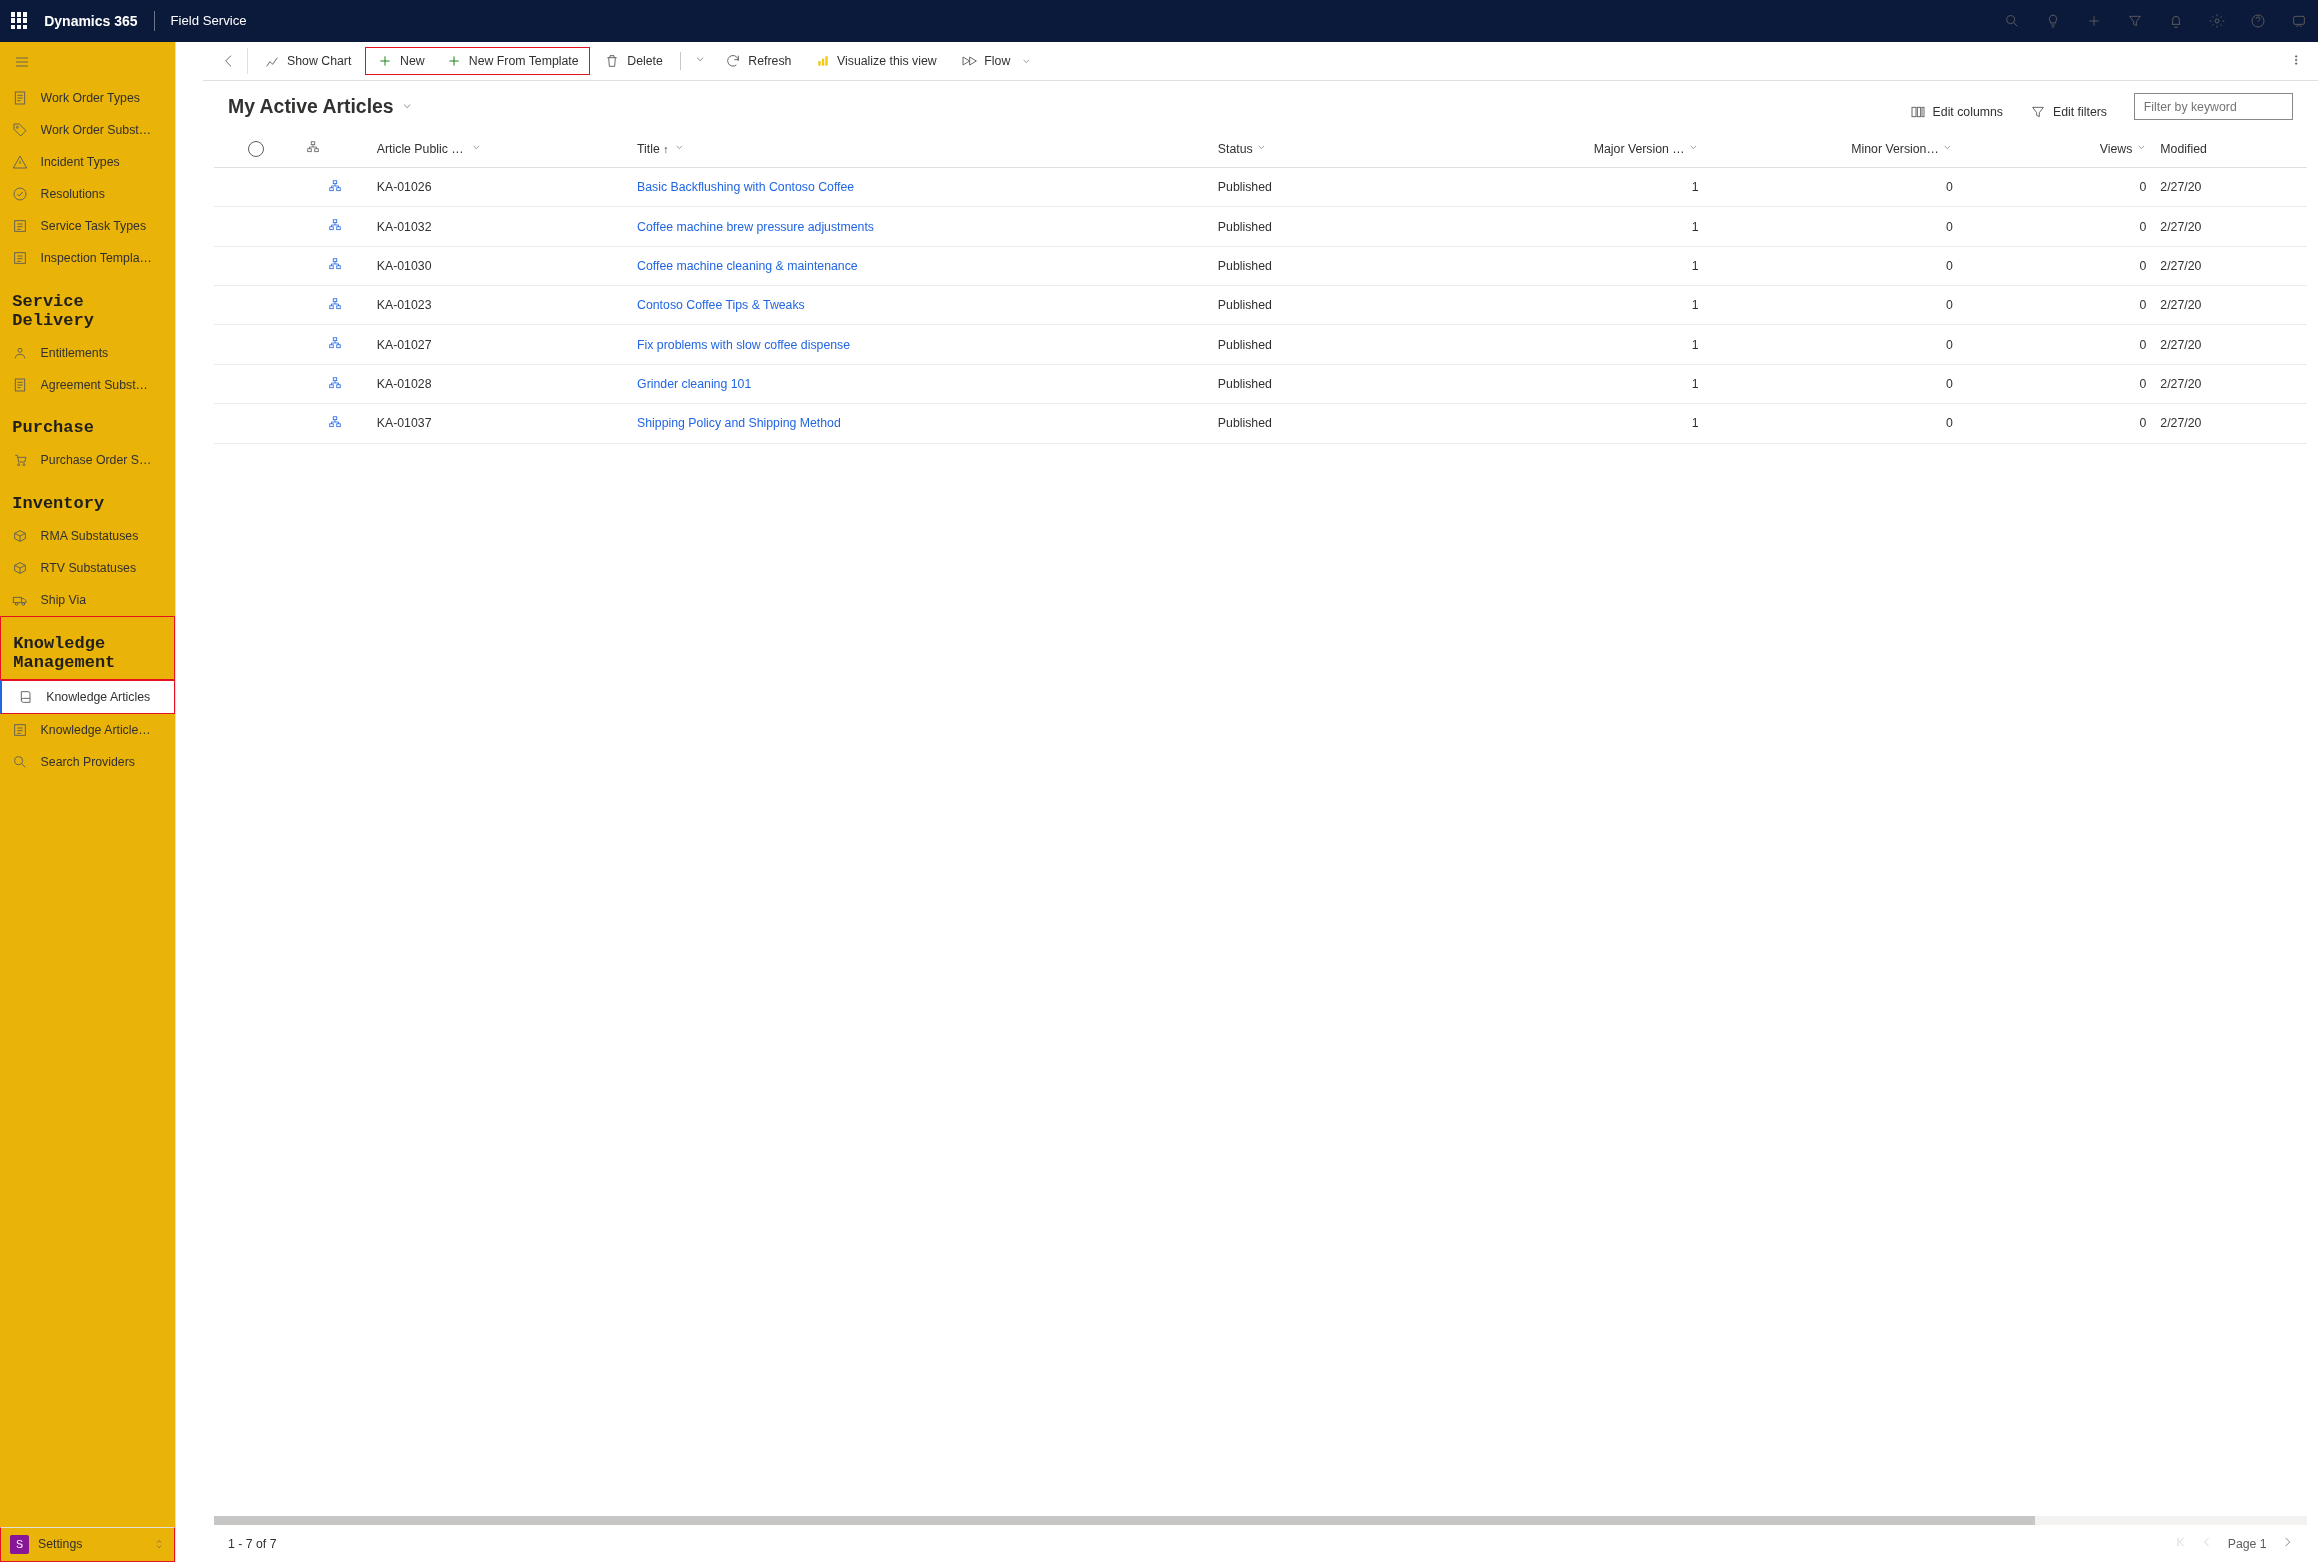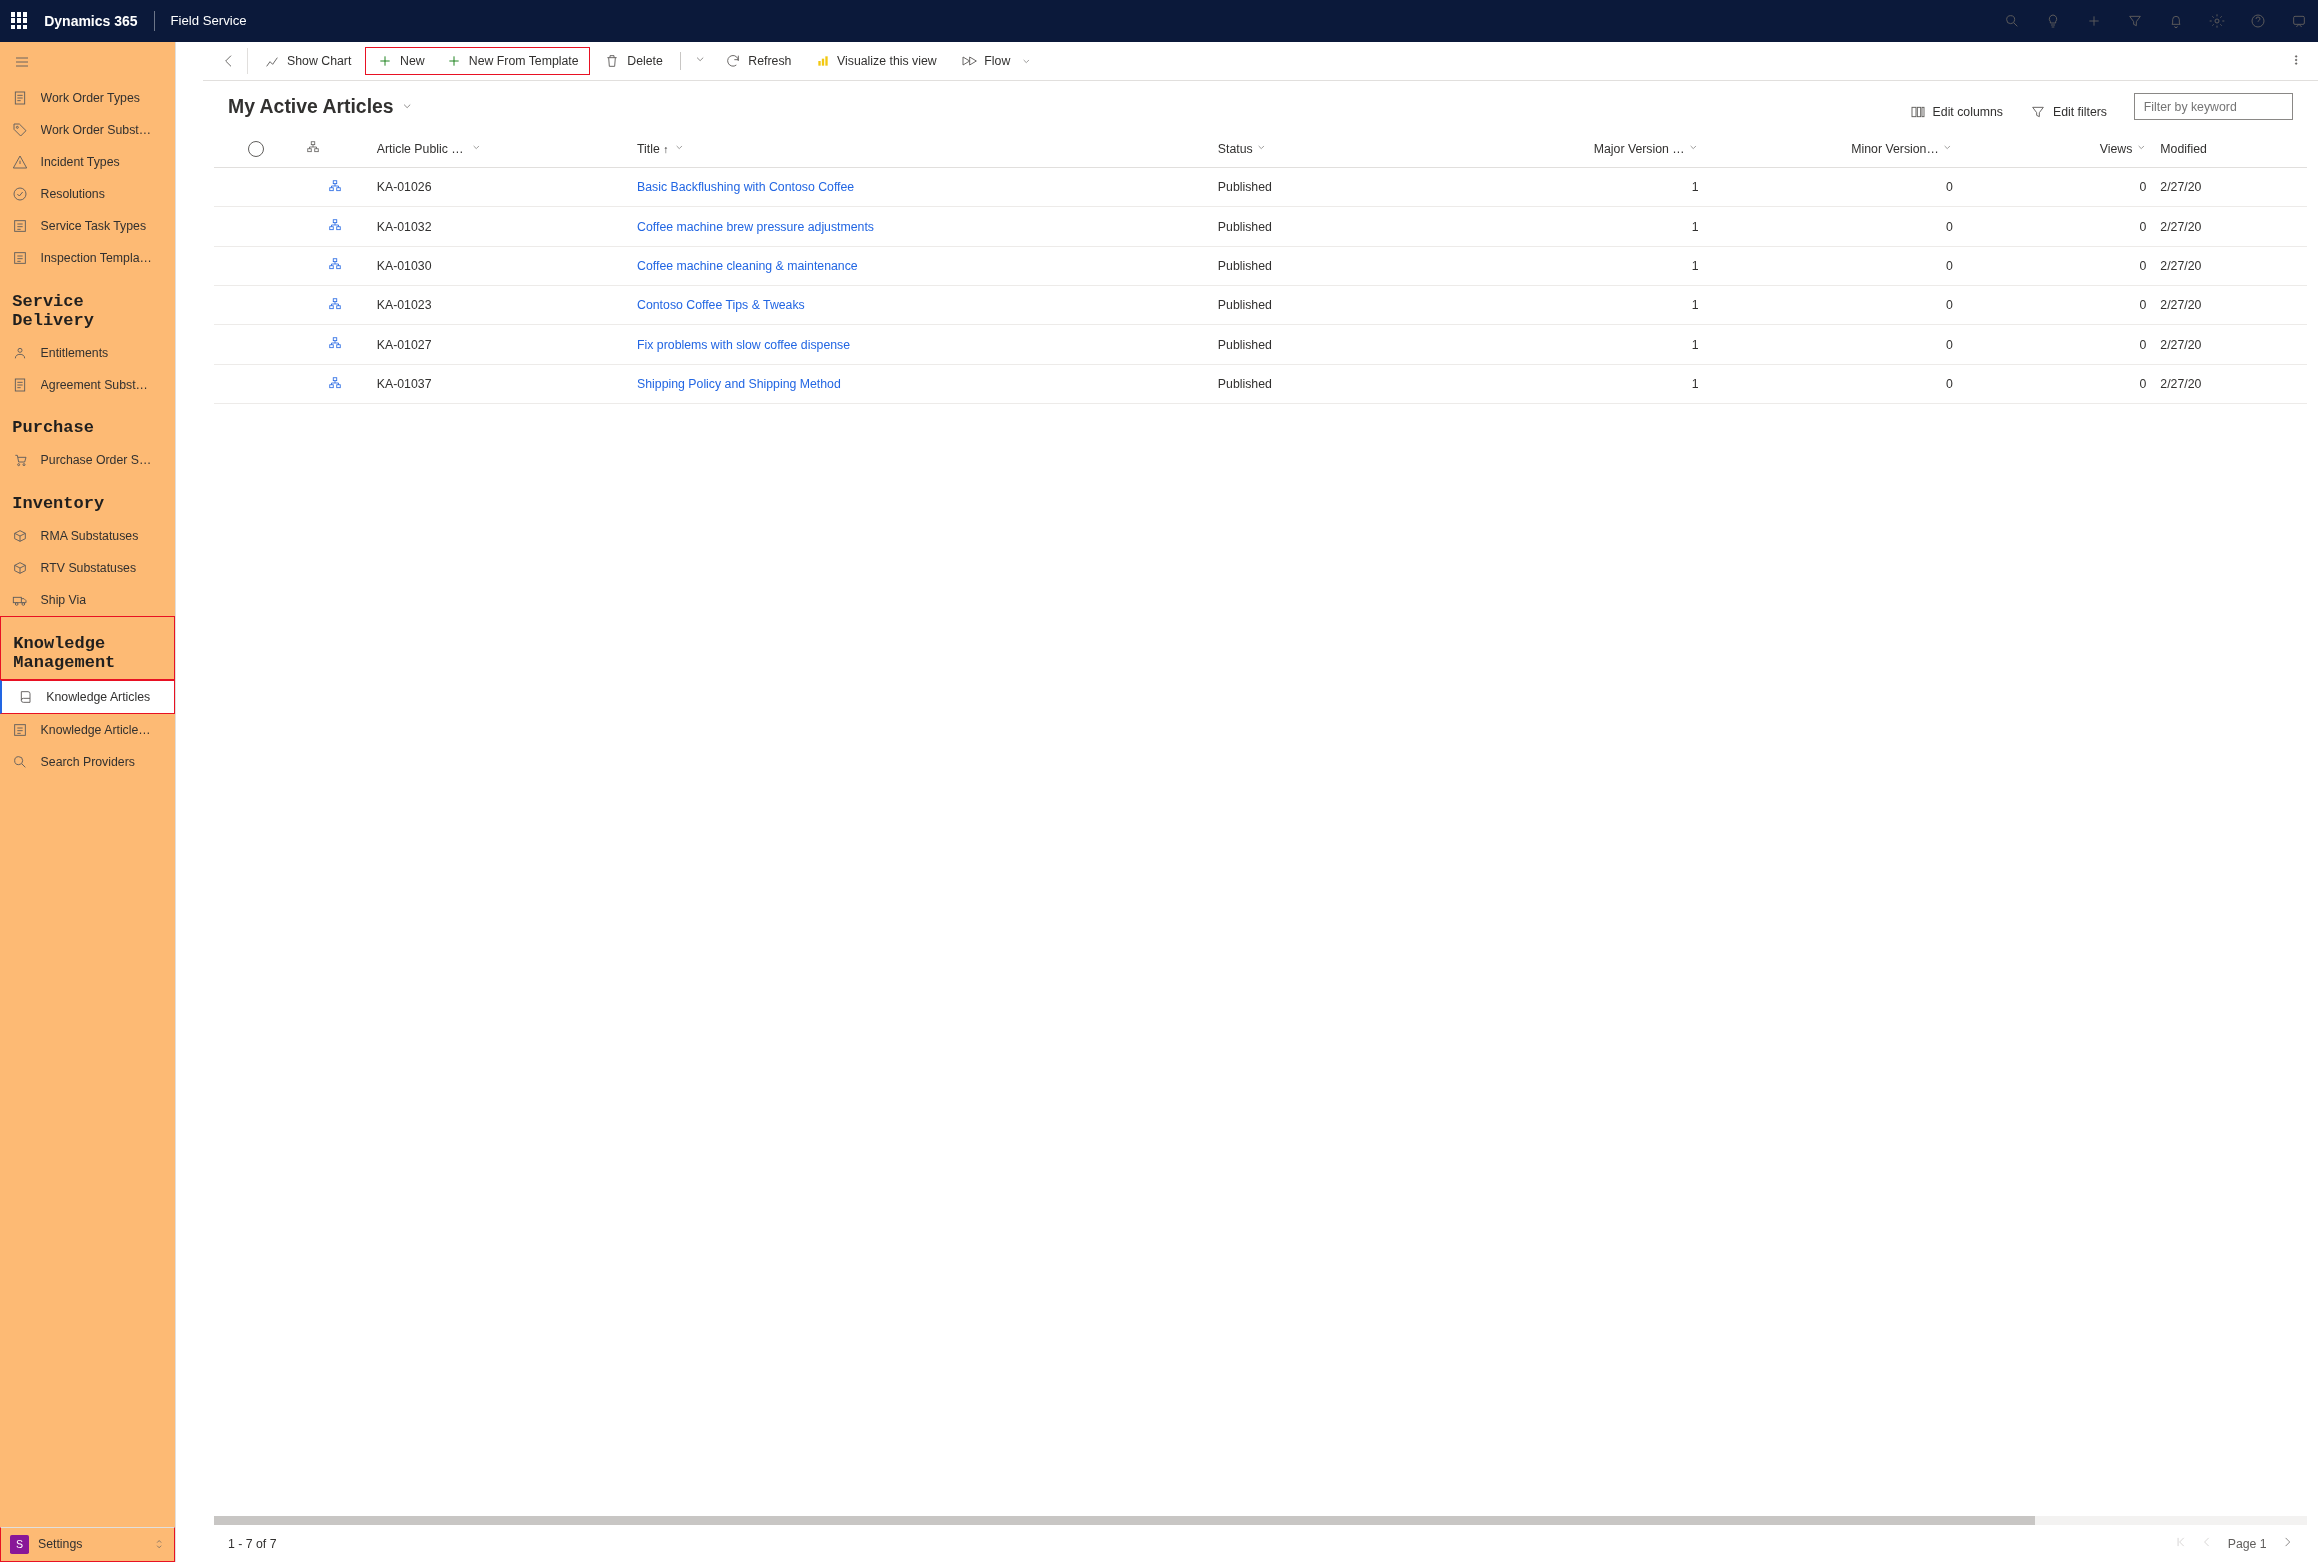--- a/index.html
+++ b/index.html
@@ -62,21 +62,21 @@
 .topbar-right svg {
   stroke: #fff;
   fill: none;
 }
 .layout {
   display: flex;
   height: calc(100vh - 42px);
 }
 .sidebar {
   width: 176px;
-  background: #fdba74;
+  background: #eab308;
   border-right: 0.9px solid #e1dfdd;
   display: flex;
   flex-direction: column;
   position: relative;
 }
 .sidebar-scroll {
   flex: 1;
   overflow-y: auto;
   padding-bottom: 7px;
 }
@@ -783,20 +783,36 @@
               <td>2/27/20</td>
             </tr>
             <tr>
               <td class="col-check"></td>
               <td class="col-hier"><svg class="icon icon-blue" viewBox="0 0 24 24" style="width:14px">
                   <rect x="9" y="3" width="6" height="5"></rect>
                   <rect x="3" y="15" width="6" height="5"></rect>
                   <rect x="15" y="15" width="6" height="5"></rect>
                   <path d="M12 8v4M6 15v-3h12v3"></path>
                 </svg></td>
+              <td>KA-01028</td>
+              <td><span class="link">Grinder cleaning 101</span></td>
+              <td>Published</td>
+              <td class="num">1</td>
+              <td class="num">0</td>
+              <td class="num">0</td>
+              <td>2/27/20</td>
+            </tr>
+            <tr>
+              <td class="col-check"></td>
+              <td class="col-hier"><svg class="icon icon-blue" viewBox="0 0 24 24" style="width:14px">
+                  <rect x="9" y="3" width="6" height="5"></rect>
+                  <rect x="3" y="15" width="6" height="5"></rect>
+                  <rect x="15" y="15" width="6" height="5"></rect>
+                  <path d="M12 8v4M6 15v-3h12v3"></path>
+                </svg></td>
               <td>KA-01037</td>
               <td><span class="link">Shipping Policy and Shipping Method</span></td>
               <td>Published</td>
               <td class="num">1</td>
               <td class="num">0</td>
               <td class="num">0</td>
               <td>2/27/20</td>
             </tr>
           </tbody>
       </table>

